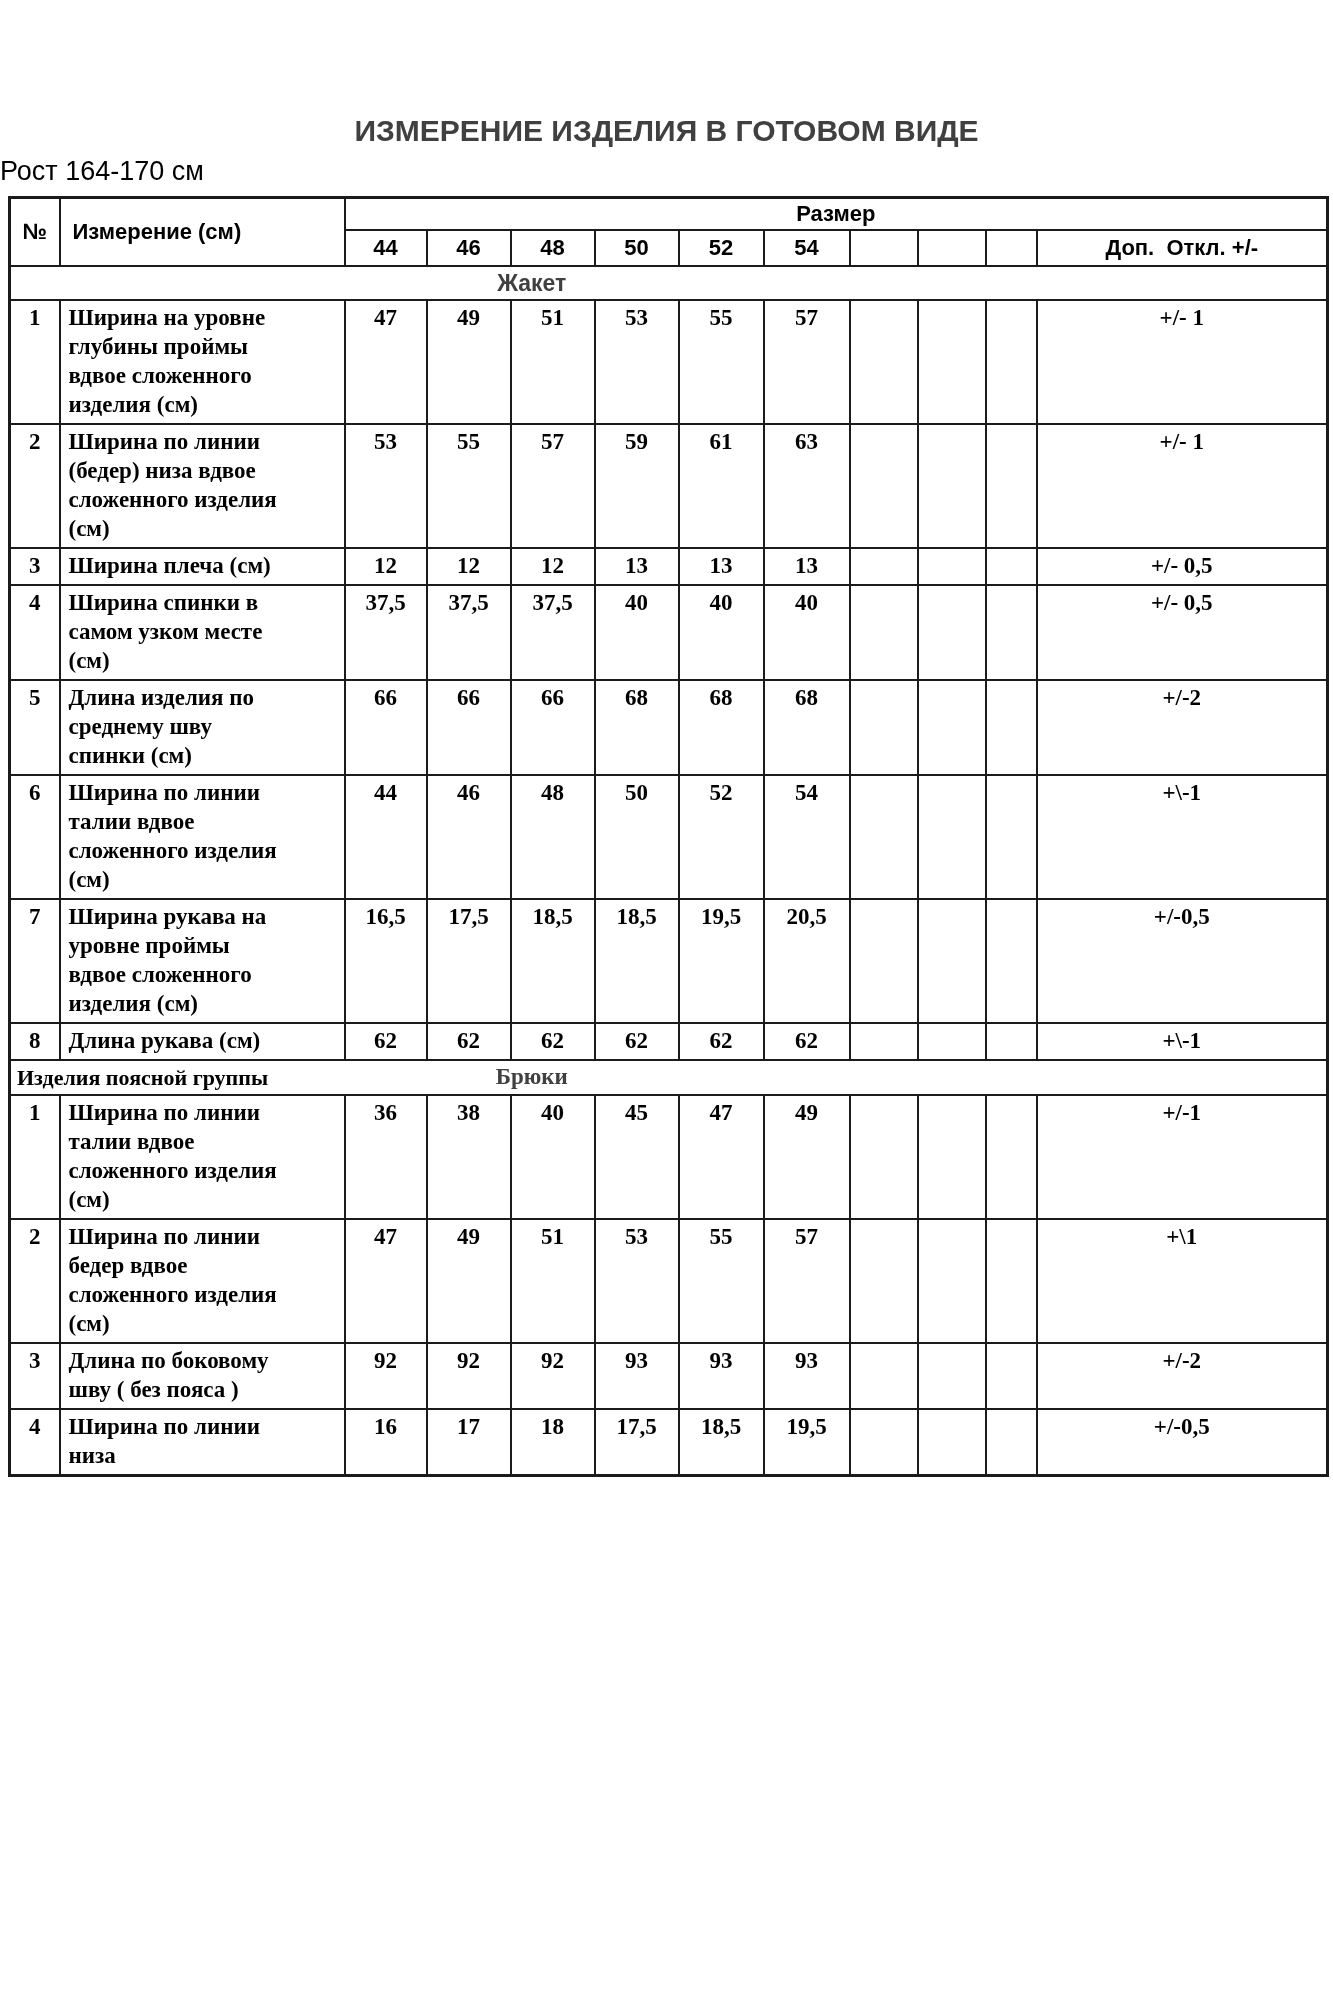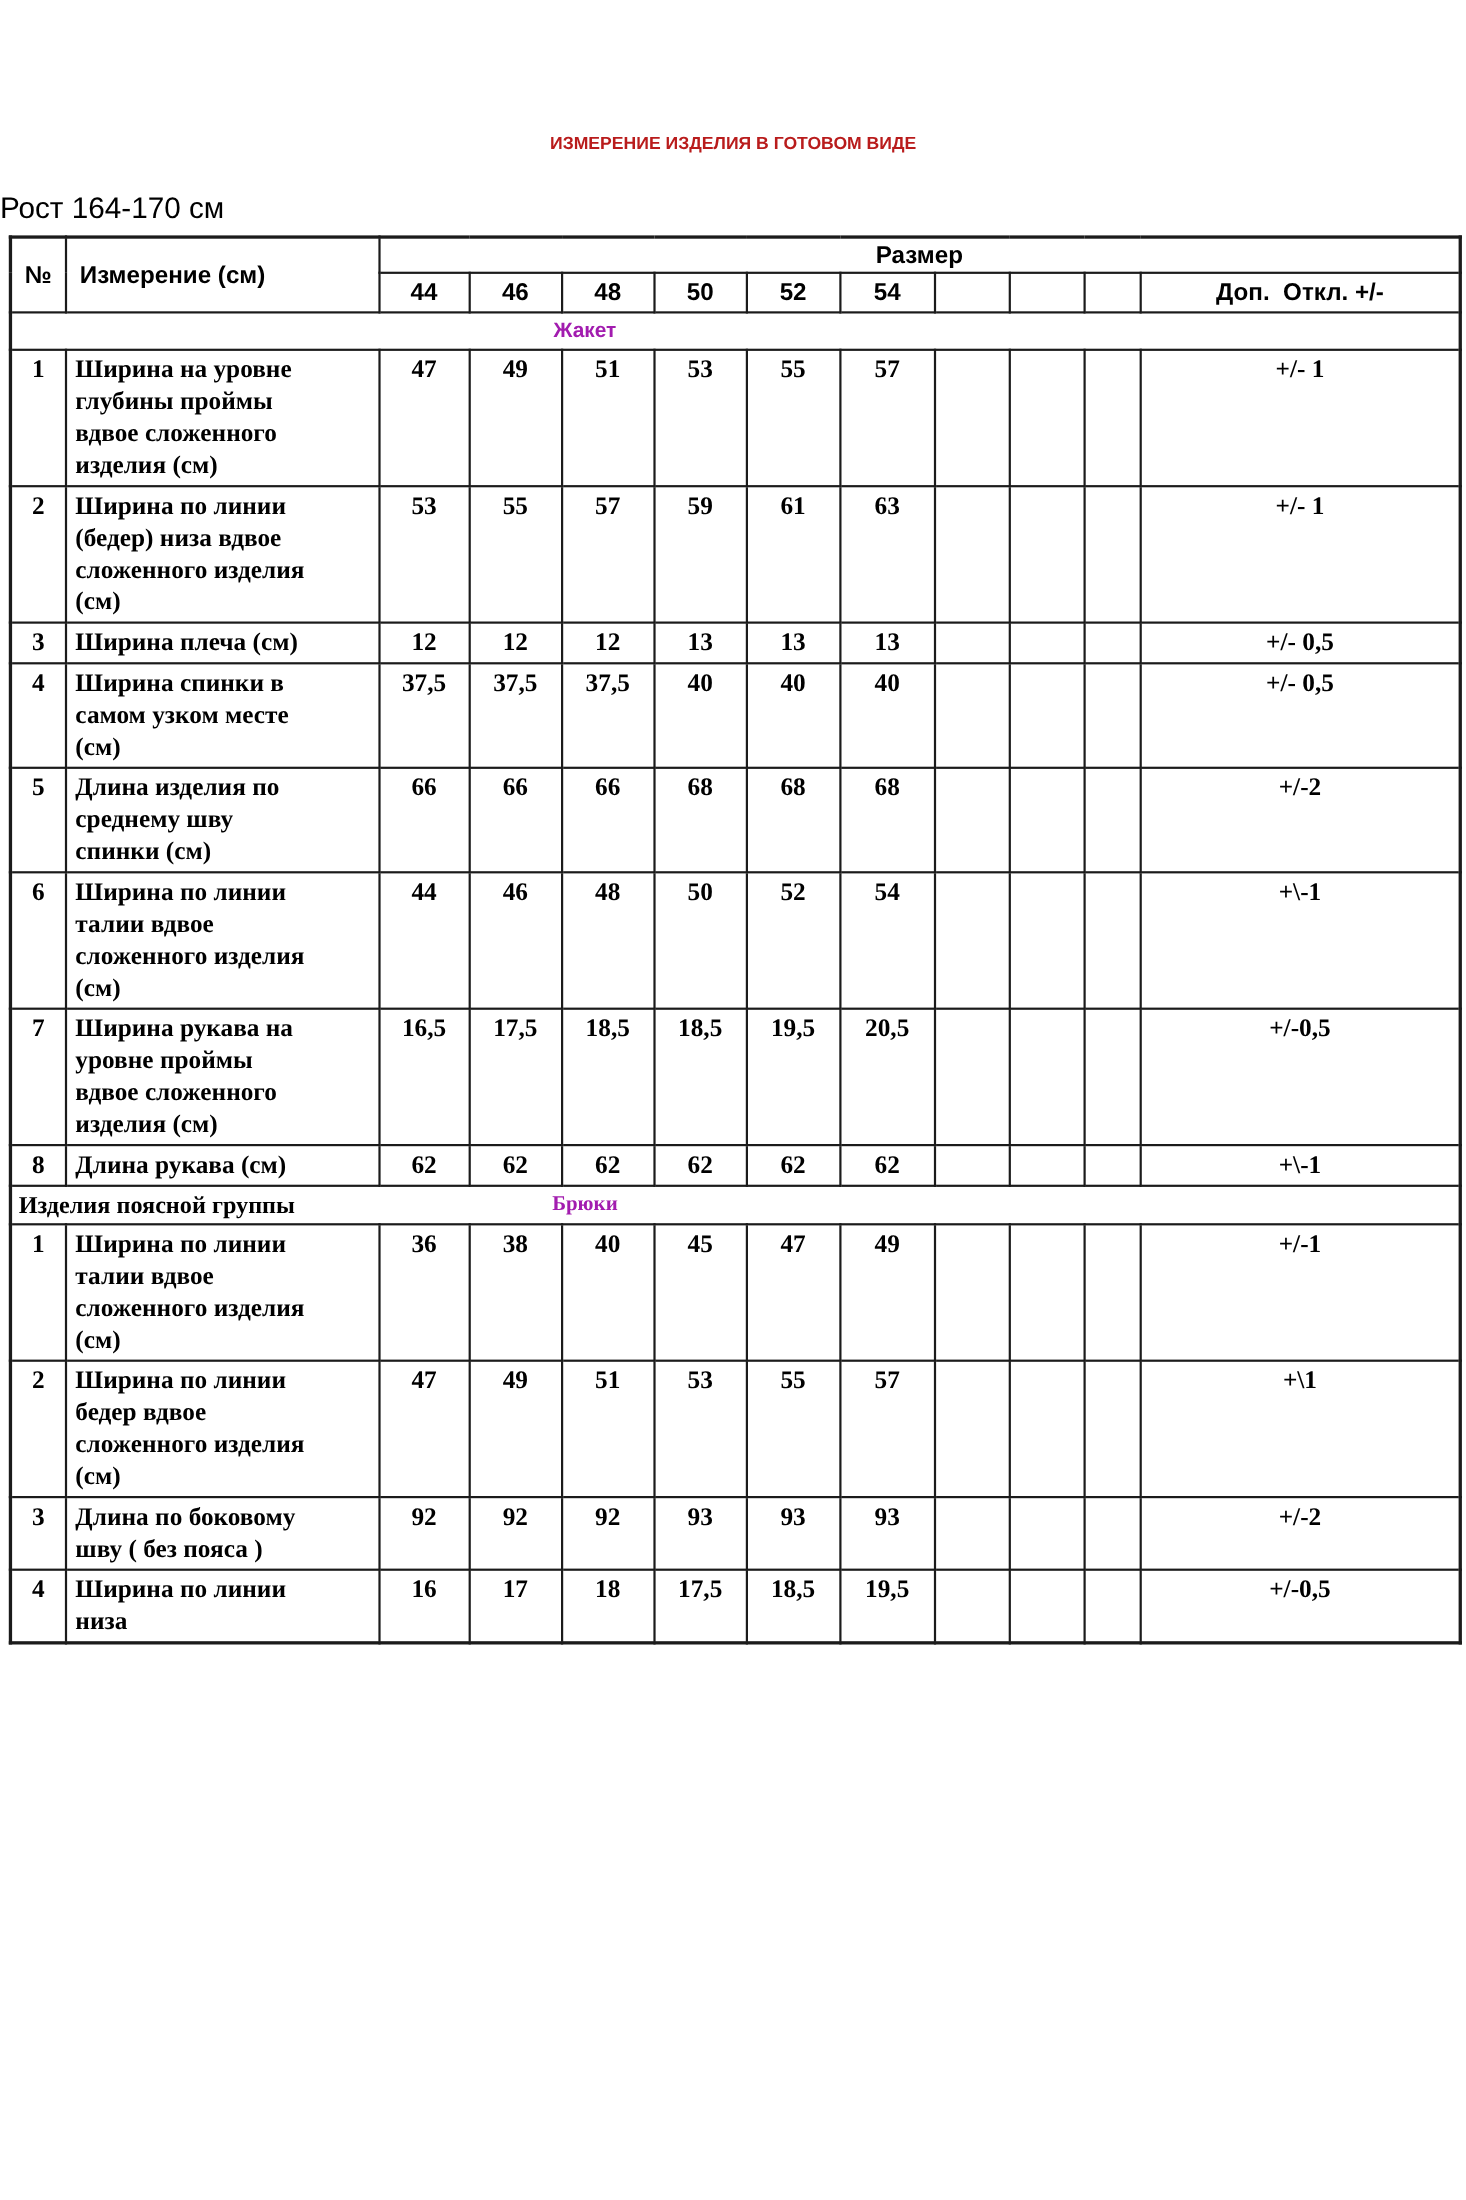--- a/index.html
+++ b/index.html
@@ -7,23 +7,23 @@
     position:relative;
     width:1333px; height:2000px;
     background:#ffffff;
     font-family:"Liberation Sans", sans-serif;
     color:#000000;
     overflow:hidden;
   }
   .header-block { padding-top:118px; }
   .doc-title {
     text-align:center;
-    font-size:16px; line-height:26px; font-weight:bold;
-    color:#b91c1c;
-    margin:0 0 32px 0;
+    font-size:30px; line-height:26px; font-weight:bold;
+    color:#404040;
+    margin:0 0 14px 0;
   }
   .doc-subtitle {
     text-align:center;
     font-size:22px; line-height:26px; font-weight:bold;
     margin:0 0 27px 0;
   }
   .doc-rost {
     text-align:left;
     font-size:27px; line-height:26px; font-weight:normal;
     margin:0 0 12px 0;
@@ -65,22 +65,22 @@
     padding:2px 0 2px 6px;
   }
   .section-left {
     font-family:Liberation Serif, serif;
     font-size:22px; line-height:28px; font-weight:bold;
   }
   .section-name {
     position:absolute;
     left:39.6%; top:2px;
     transform:translateX(-50%);
-    color:#a21caf;
-    font-size:19px; line-height:28px; font-weight:bold;
+    color:#404040;
+    font-size:23px; line-height:28px; font-weight:bold;
     white-space:nowrap;
   }
   tr.section-row[data-section="0"] .section-name { font-family:"Liberation Sans", sans-serif; }
   tr.section-row[data-section="1"] .section-name { font-family:"Liberation Serif", serif; }
 </style>
 </head>
 <body>
 
 <div class="page">
   <div class="header-block">

